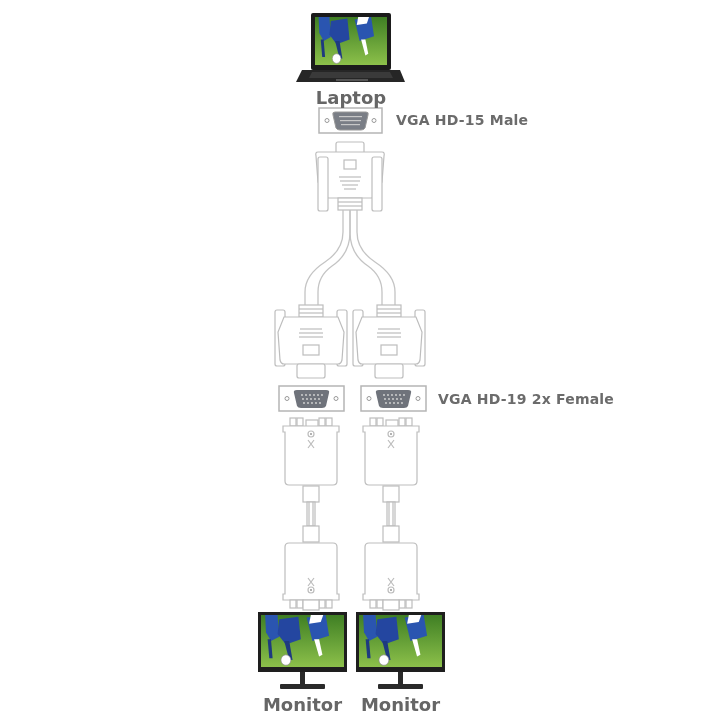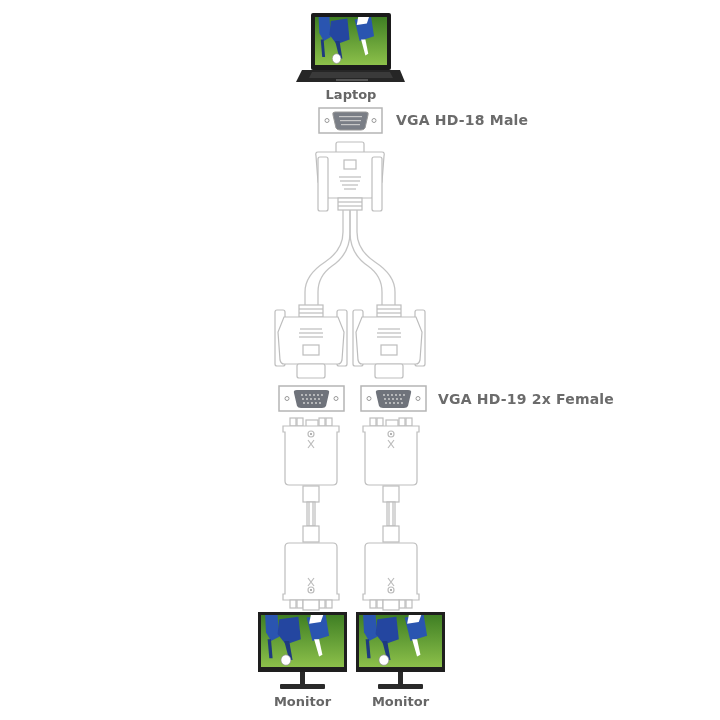--- a/index.html
+++ b/index.html
@@ -1,20 +1,20 @@
 <!DOCTYPE html>
 <html><head>
 <meta charset="utf-8">
 <style>
   html, body { margin: 0; padding: 0; background: #ffffff; }
   body { width: 720px; height: 720px; position: relative; overflow: hidden;
          font-family: "DejaVu Sans", "Liberation Sans", sans-serif; }
   .abs { position: absolute; }
   .label { color: #6b6b6b; font-size: 13px; font-weight: bold; letter-spacing: 0.2px; }
-  .caption { color: #666666; font-size: 13px; font-weight: bold; text-align: center; }
+  .caption { color: #666666; font-size: 18px; font-weight: bold; text-align: center; }
   svg { position: absolute; left: 0; top: 0; }
 </style>
 </head>
 <body>
 
 <svg width="720" height="720" viewBox="0 0 720 720">
   <defs>
     <linearGradient id="grass" x1="0" y1="0" x2="0" y2="1">
       <stop offset="0" stop-color="#3f7f24"></stop>
       <stop offset="1" stop-color="#8cc04a"></stop>
@@ -217,19 +217,19 @@
     <svg x="359" y="615" width="83" height="52" viewBox="0 0 100 60" preserveAspectRatio="none">
       <use href="#scene"></use>
     </svg>
     <rect x="398" y="672" width="5" height="12" fill="#2a2a2a"></rect>
     <rect x="378" y="684" width="45" height="5" rx="1" fill="#2a2a2a"></rect>
   </g>
 </svg>
 
 <div class="abs caption" style="left:310px; top:87px; width:82px;">Laptop</div>
 
-<div class="abs label" style="left:396px; top:112px; font-size:14px;">VGA HD-18 Male</div>
+<div class="abs label" style="left:396px; top:112px; font-size:14px;">VGA HD-15 Male</div>
 
 <div class="abs label" style="left:438px; top:391px; font-size:14px;">VGA HD-19 2x Female</div>
 
 <div class="abs caption" style="left:258px; top:694px; width:89px;">Monitor</div>
 
 <div class="abs caption" style="left:356px; top:694px; width:89px;">Monitor</div>
 
 </body></html>

